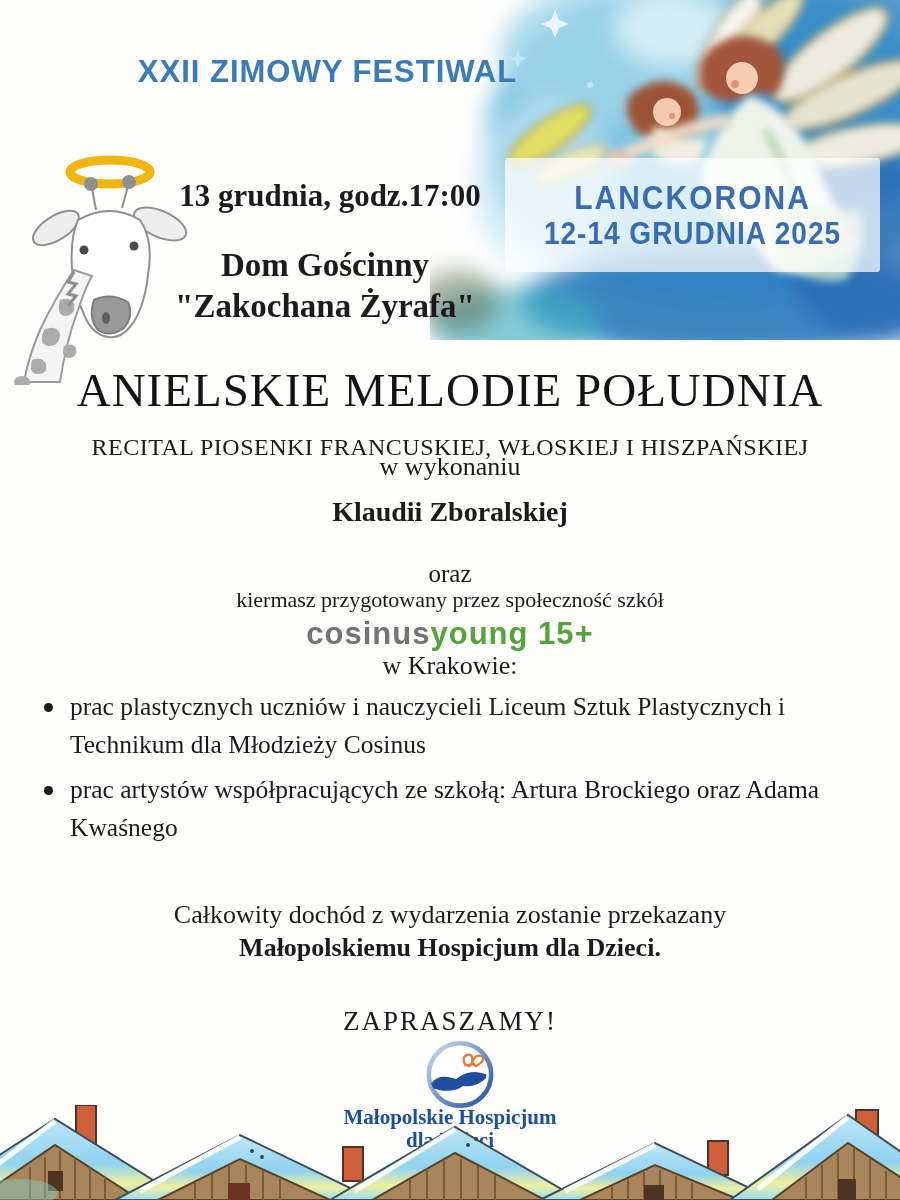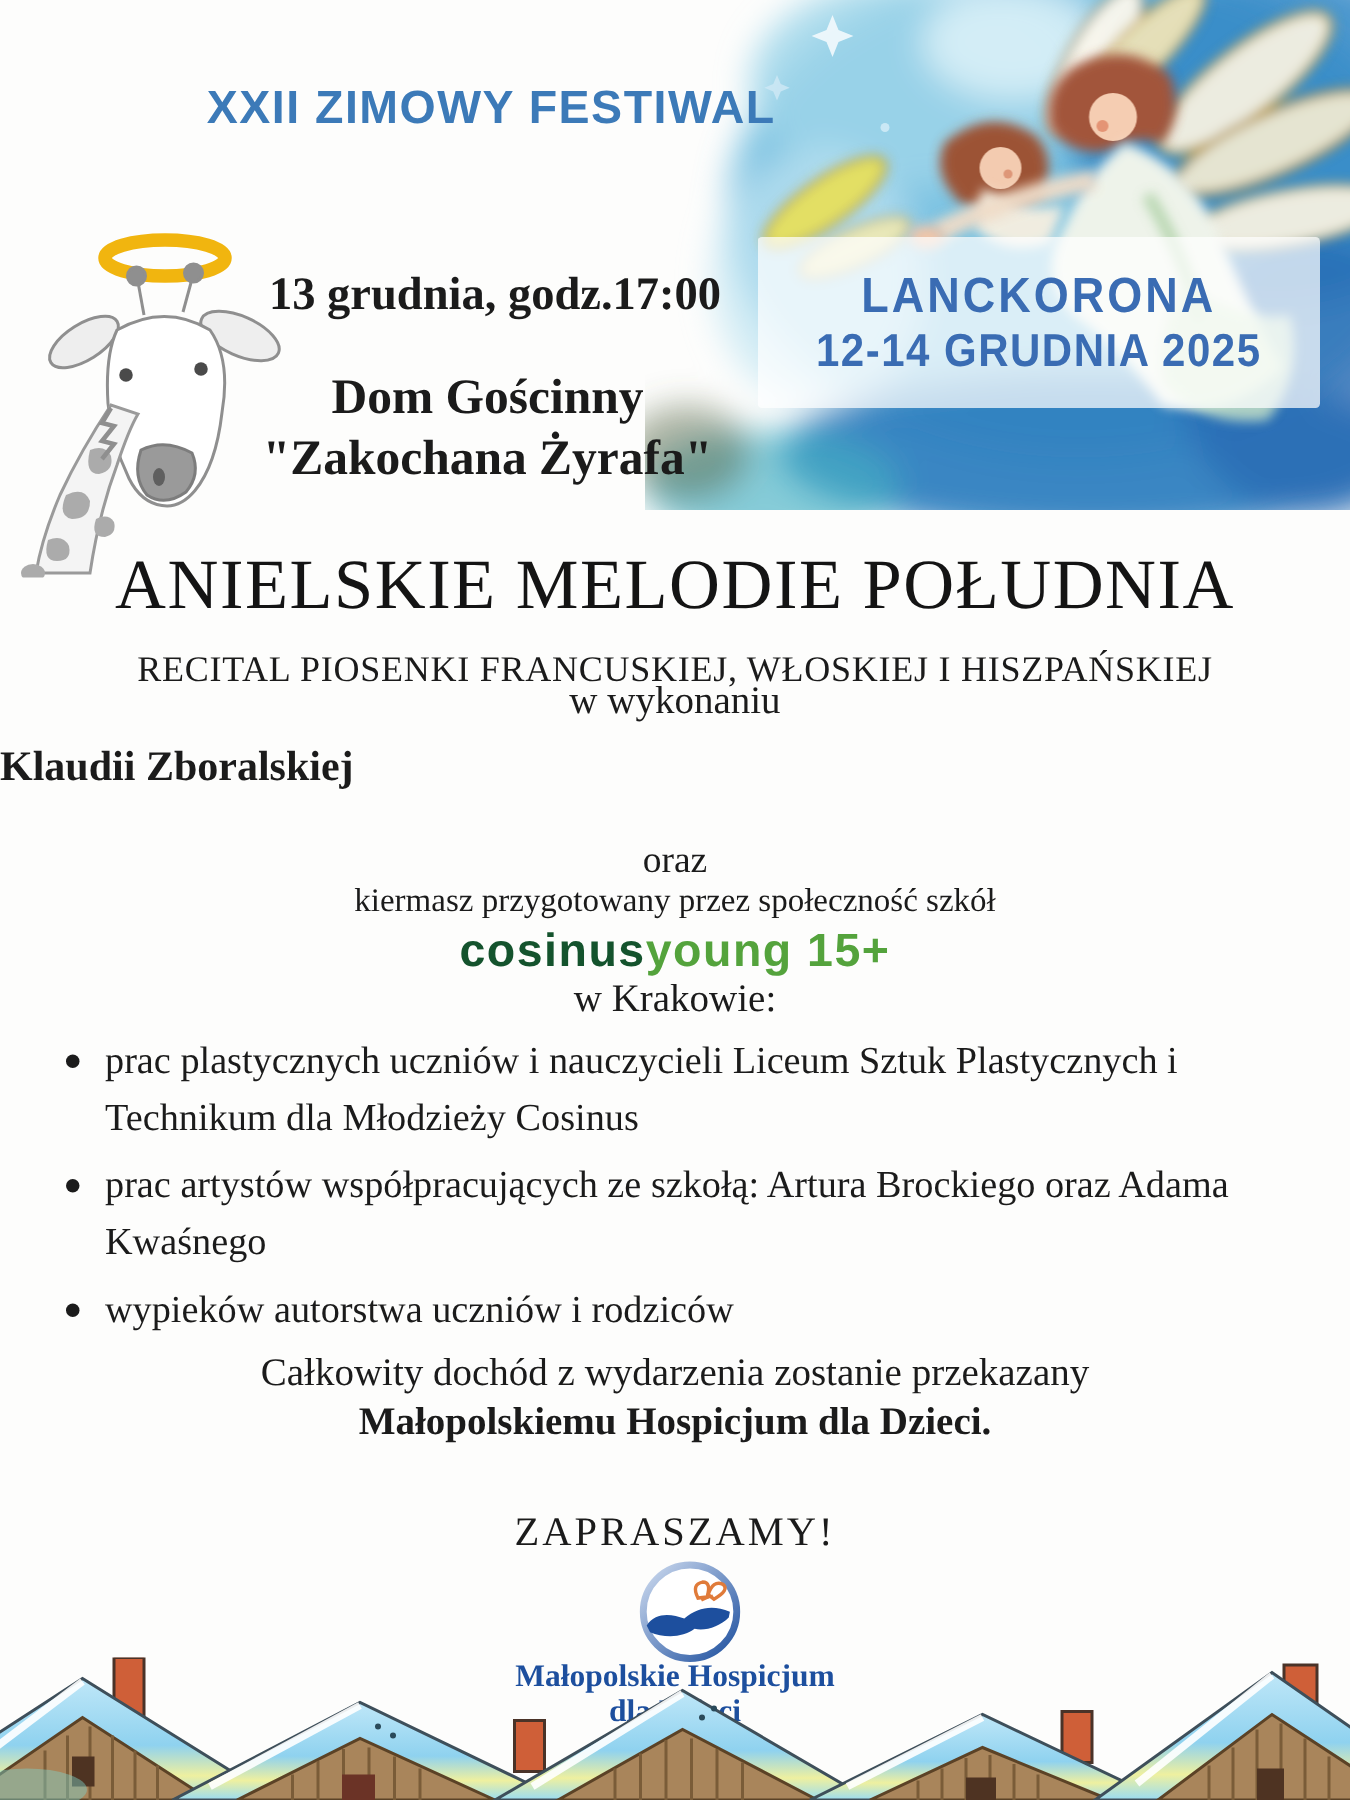--- a/index.html
+++ b/index.html
@@ -36,29 +36,29 @@
   
   .main-title{
     position:absolute;left:0;top:363px;width:900px;text-align:center;
     font-size:47px;letter-spacing:1px;color:#141414;font-weight:400;
   }
   .sub-title{
     position:absolute;left:0;top:434px;width:900px;text-align:center;
     font-size:24px;letter-spacing:0.5px;color:#1b1b1b;
   }
   .performed-by{position:absolute;left:0;top:452px;width:900px;text-align:center;font-size:26px;}
-  .performer{position:absolute;left:0;top:496px;width:900px;text-align:left;font-size:28px;font-weight:700;}
+  .performer{position:absolute;left:0;top:496px;width:900px;text-align:center;font-size:28px;font-weight:700;}
   
   .oraz{position:absolute;left:0;top:560px;width:900px;text-align:center;font-size:25px;}
   .fair-intro{position:absolute;left:0;top:587px;width:900px;text-align:center;font-size:22px;}
   .cosinus-logo{
     position:absolute;left:0;top:616px;width:900px;text-align:center;
     font-family:"Liberation Sans",sans-serif;font-weight:700;font-size:31px;letter-spacing:1px;
   }
-  .cosinus-word{color:#14532d;text-transform:lowercase;}
+  .cosinus-word{color:#737373;text-transform:lowercase;}
   .young-word{color:#54a33c;}
   .city-line{position:absolute;left:0;top:651px;width:900px;text-align:center;font-size:26px;}
   .fair-list{
     position:absolute;left:38px;top:688px;width:828px;margin:0;padding:0;list-style:none;
     font-size:25.5px;line-height:38px;
   }
   .fair-list li{position:relative;padding-left:32px;margin-bottom:7px;}
   .fair-list li::before{
     content:"";position:absolute;left:6px;top:15px;width:9px;height:9px;border-radius:50%;background:#1b1b1b;
   }
@@ -193,21 +193,20 @@
   <div class="oraz">oraz</div>
   <div class="fair-intro">kiermasz przygotowany przez społeczność szkół</div>
   <div class="cosinus-logo">
     <span class="cosinus-word">cosinus</span><span class="young-word">young 15+</span>
   </div>
   <div class="city-line">w Krakowie:</div>
 
   <ul class="fair-list">
     <li>prac plastycznych uczniów i nauczycieli Liceum Sztuk Plastycznych i Technikum dla Młodzieży Cosinus</li>
     <li>prac artystów współpracujących ze szkołą: Artura Brockiego oraz Adama Kwaśnego</li>
-    <li>wypieków autorstwa uczniów i rodziców</li>
   </ul>
 
   <div class="donation-1">Całkowity dochód z wydarzenia zostanie przekazany</div>
   <div class="donation-2">Małopolskiemu Hospicjum dla Dzieci.</div>
 
   <div class="invite">ZAPRASZAMY!</div>
 
   <svg class="hospice-logo" viewBox="0 0 100 100" aria-hidden="true">
     <defs>
       <linearGradient id="ringGrad" x1="0" y1="0" x2="1" y2="1">

